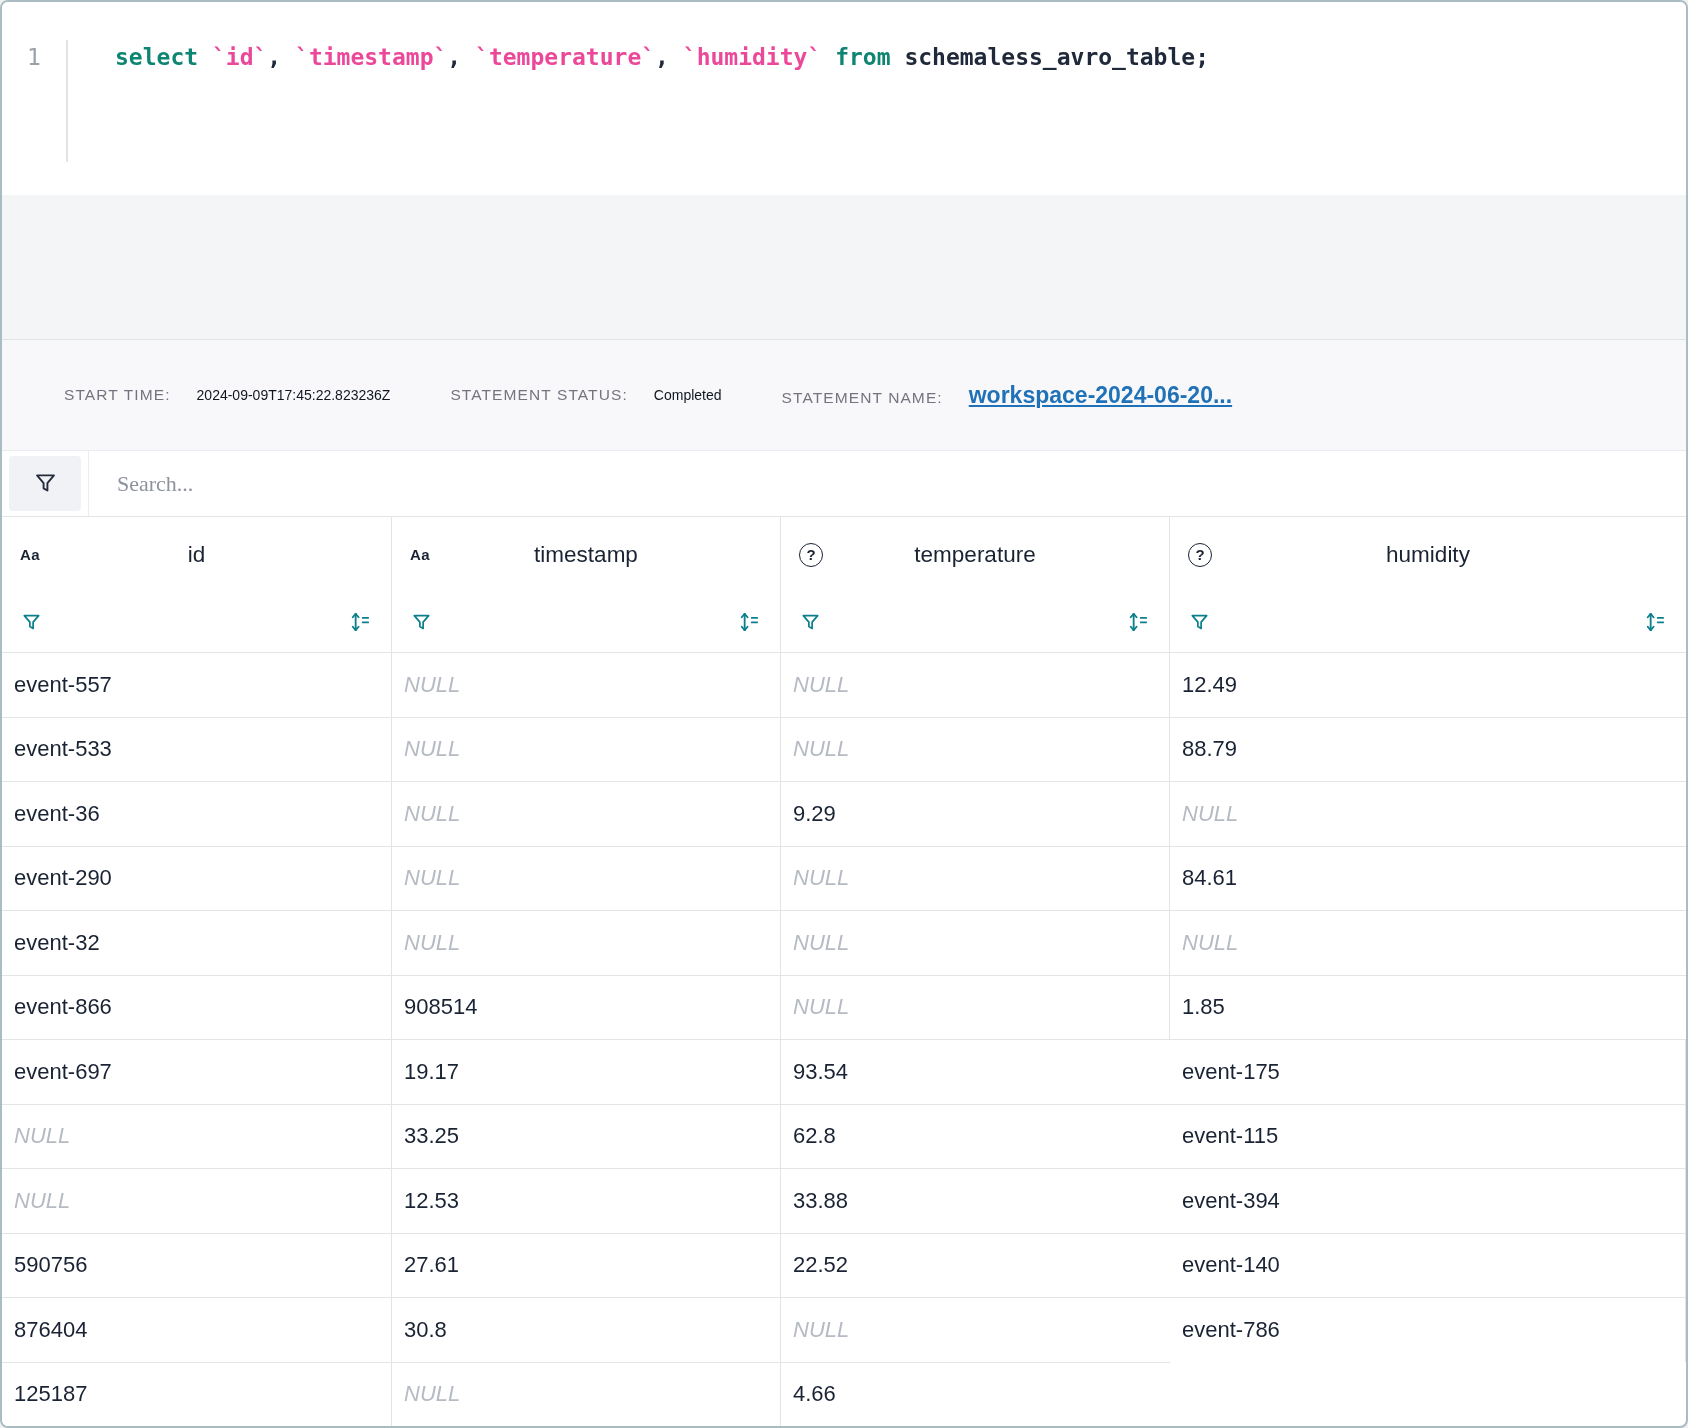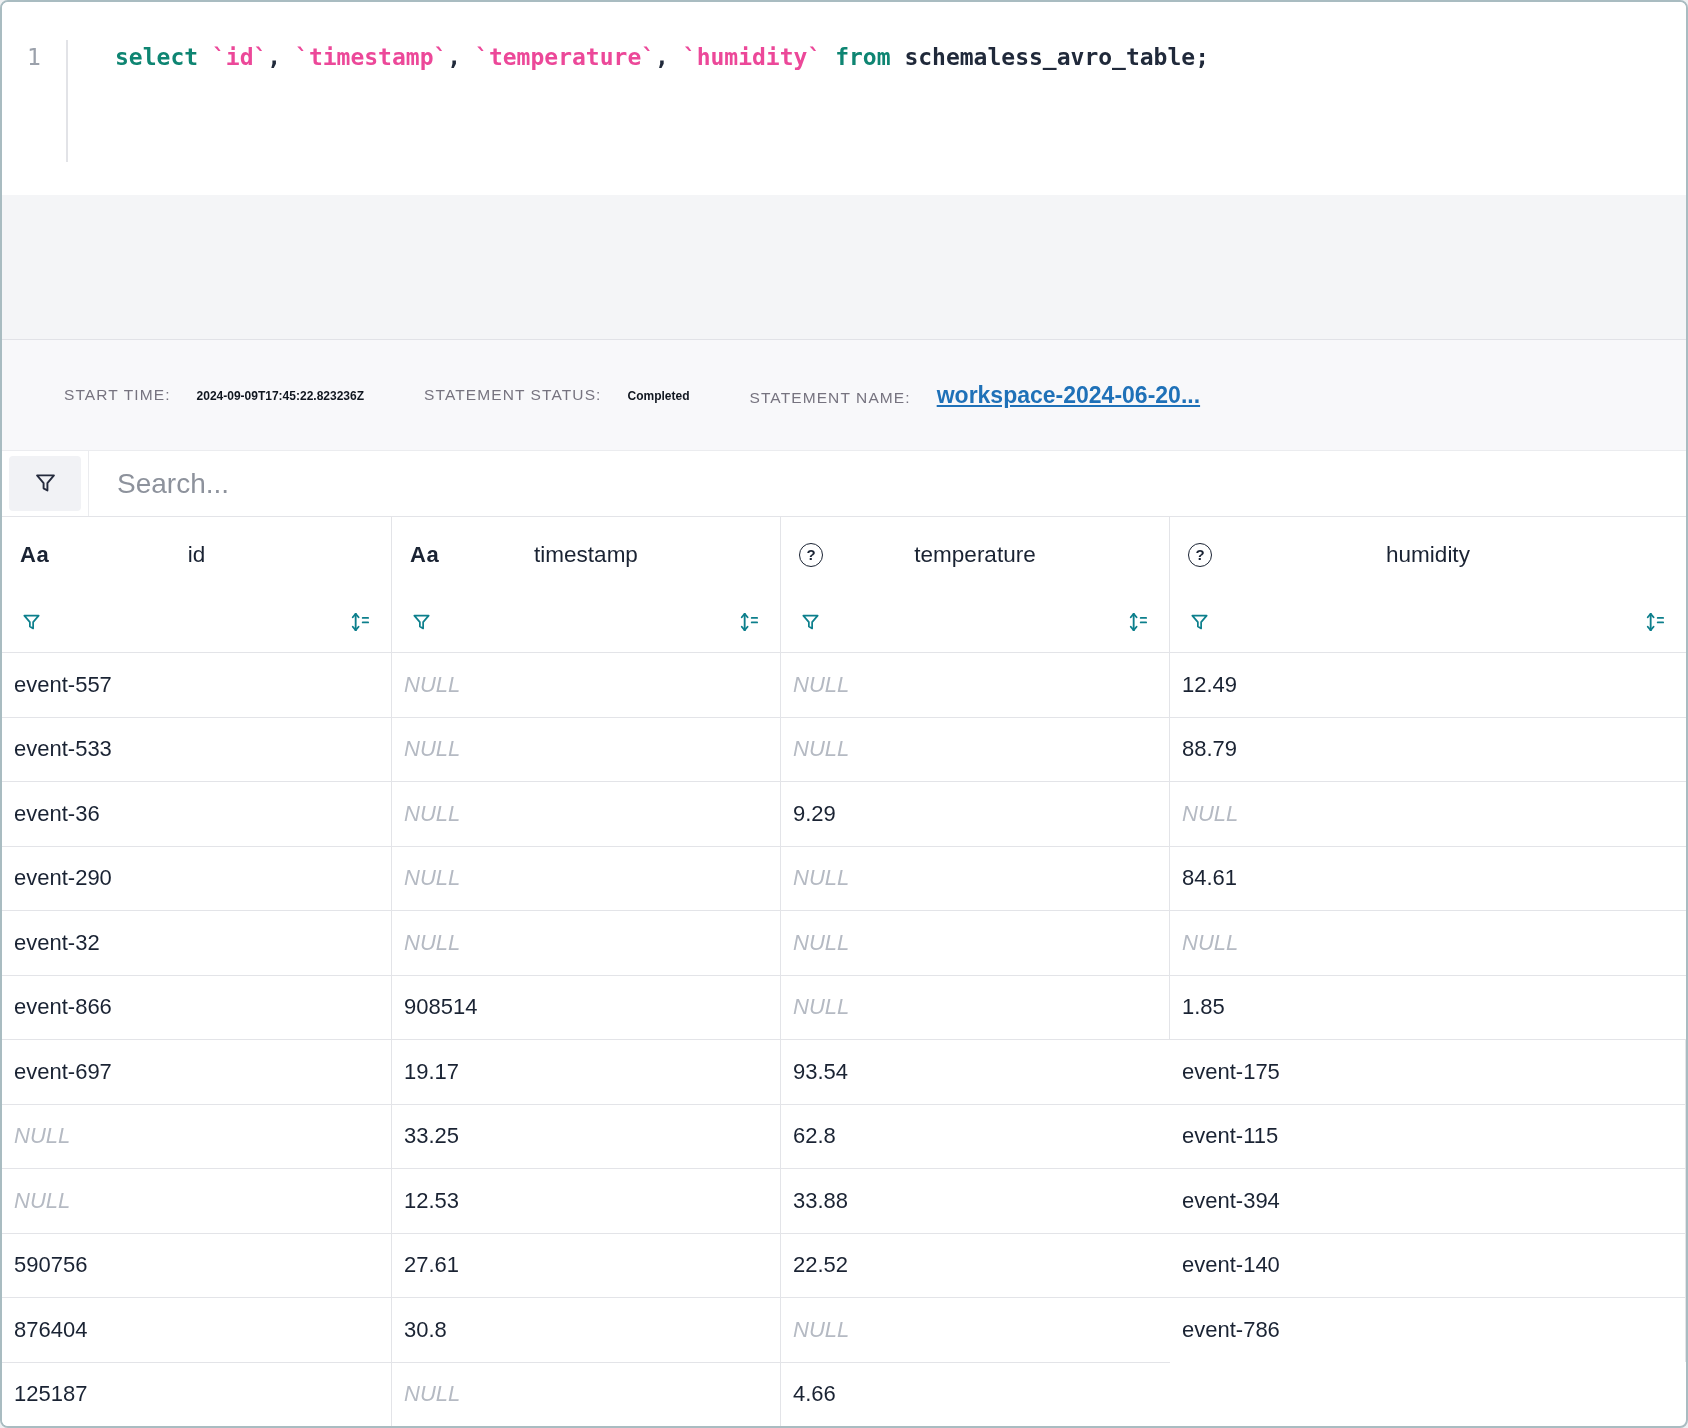--- a/index.html
+++ b/index.html
@@ -30,48 +30,48 @@
 
   
   .gray-panel{ height:145px; flex:none; background:#f4f5f7; border-bottom:1px solid #e1e2e7; }
 
   .meta-band{
     height:110px; flex:none; background:#f8f8fa;
     display:flex; align-items:center; padding-left:62px; gap:60px; white-space:nowrap;
   }
   .meta-group{ display:flex; align-items:baseline; gap:26px; }
   .meta-label{ font-size:15.5px; letter-spacing:1.1px; color:#76737f; }
-  .meta-value{ font-size:12px; font-weight:700; color:#10161f; }
+  .meta-value{ font-size:14px; font-weight:400; color:#10161f; }
   .meta-link{ font-size:23px; font-weight:700; color:#1f71b8; text-decoration:underline; cursor:pointer; }
 
   
   .search-row{ height:66px; flex:none; background:#fff; display:flex; align-items:stretch; border-top:1px solid #ebecef; }
   .filter-cell{ width:87px; flex:none; border-right:1px solid #ebecef; padding:5px 7px; }
   .filter-btn{
     width:100%; height:100%; background:#f1f2f5; border:none; border-radius:4px;
     display:flex; align-items:center; justify-content:center; cursor:pointer;
   }
   .search-input{
     flex:1; border:none; outline:none; background:#fff;
-    padding-left:28px; font-size:28px; color:#1a2333; font-family:Liberation Sans, sans-serif;
+    padding-left:28px; font-size:22px; color:#1a2333; font-family:Liberation Serif, serif;
   }
   .search-input::placeholder{ color:#8d929c; }
 
   
   .grid{
     flex:1; min-height:0;
     display:grid;
     grid-template-columns:390px 389px 389px 1fr;
     grid-template-rows:76px 60px repeat(12, 1fr);
   }
   .col-border{ border-right:1px solid #e3e4e8; }
 
   .hcell-a{ border-top:1px solid #e3e4e8; position:relative; display:flex; align-items:center; padding:0 18px; background:#fff; }
   .col-title{ position:absolute; left:0; right:0; text-align:center; font-size:22.5px; color:#1a2333; }
-  .type-aa{ font-size:22px; font-weight:700; color:#1a2333; letter-spacing:.5px; z-index:1; }
+  .type-aa{ font-size:15px; font-weight:700; color:#1a2333; letter-spacing:.5px; z-index:1; }
   .type-q{
     width:24px; height:24px; border:1.6px solid #1a2333; border-radius:50%;
     display:flex; align-items:center; justify-content:center;
     font-size:15px; font-weight:700; color:#1a2333; z-index:1;
   }
 
   .hcell-b{ display:flex; align-items:center; justify-content:space-between; padding:0 18px; background:#fff; }
   .icon-btn{ display:flex; align-items:center; cursor:pointer; }
 
   .cell{

